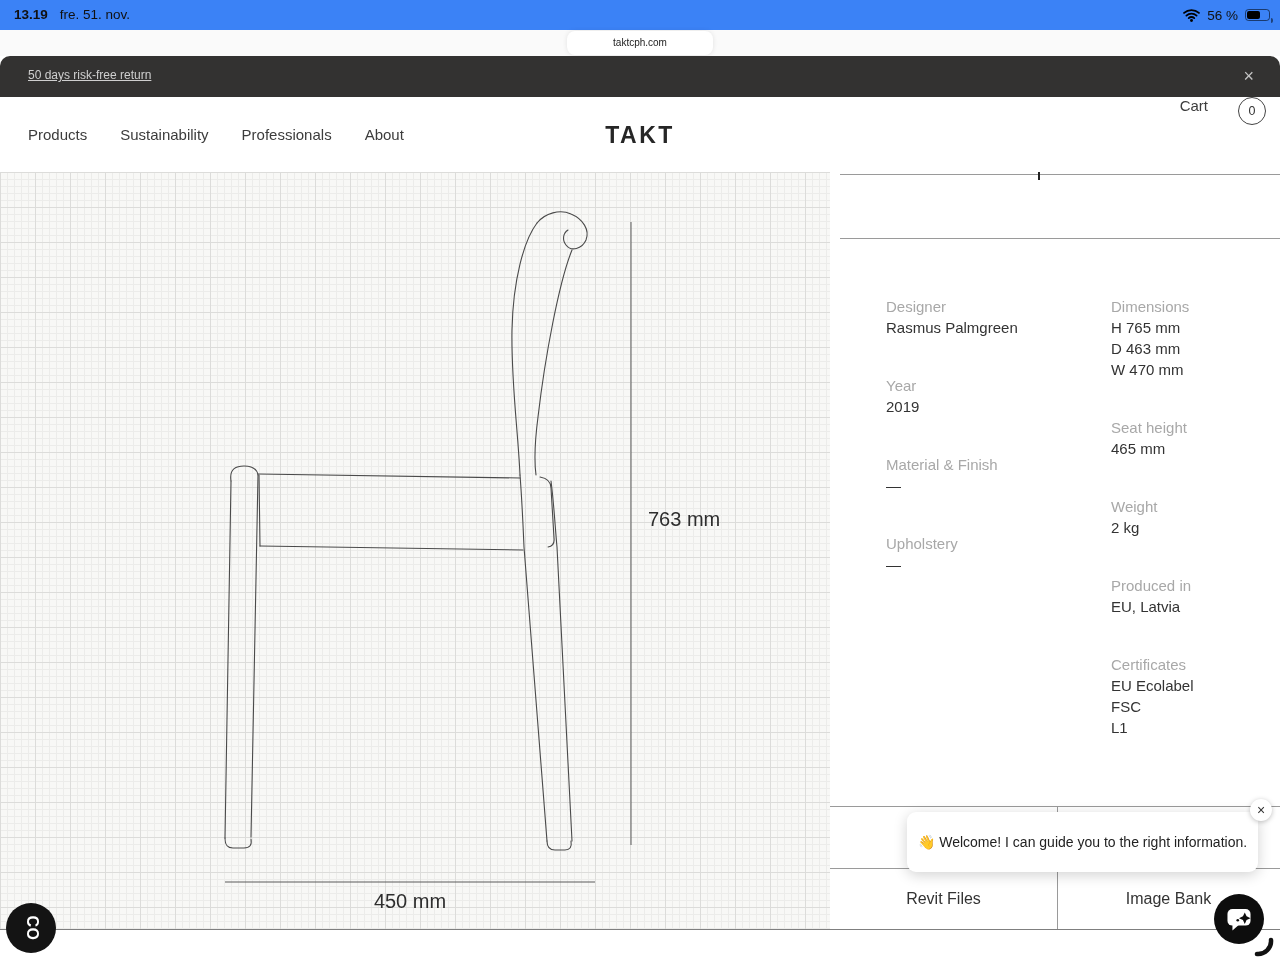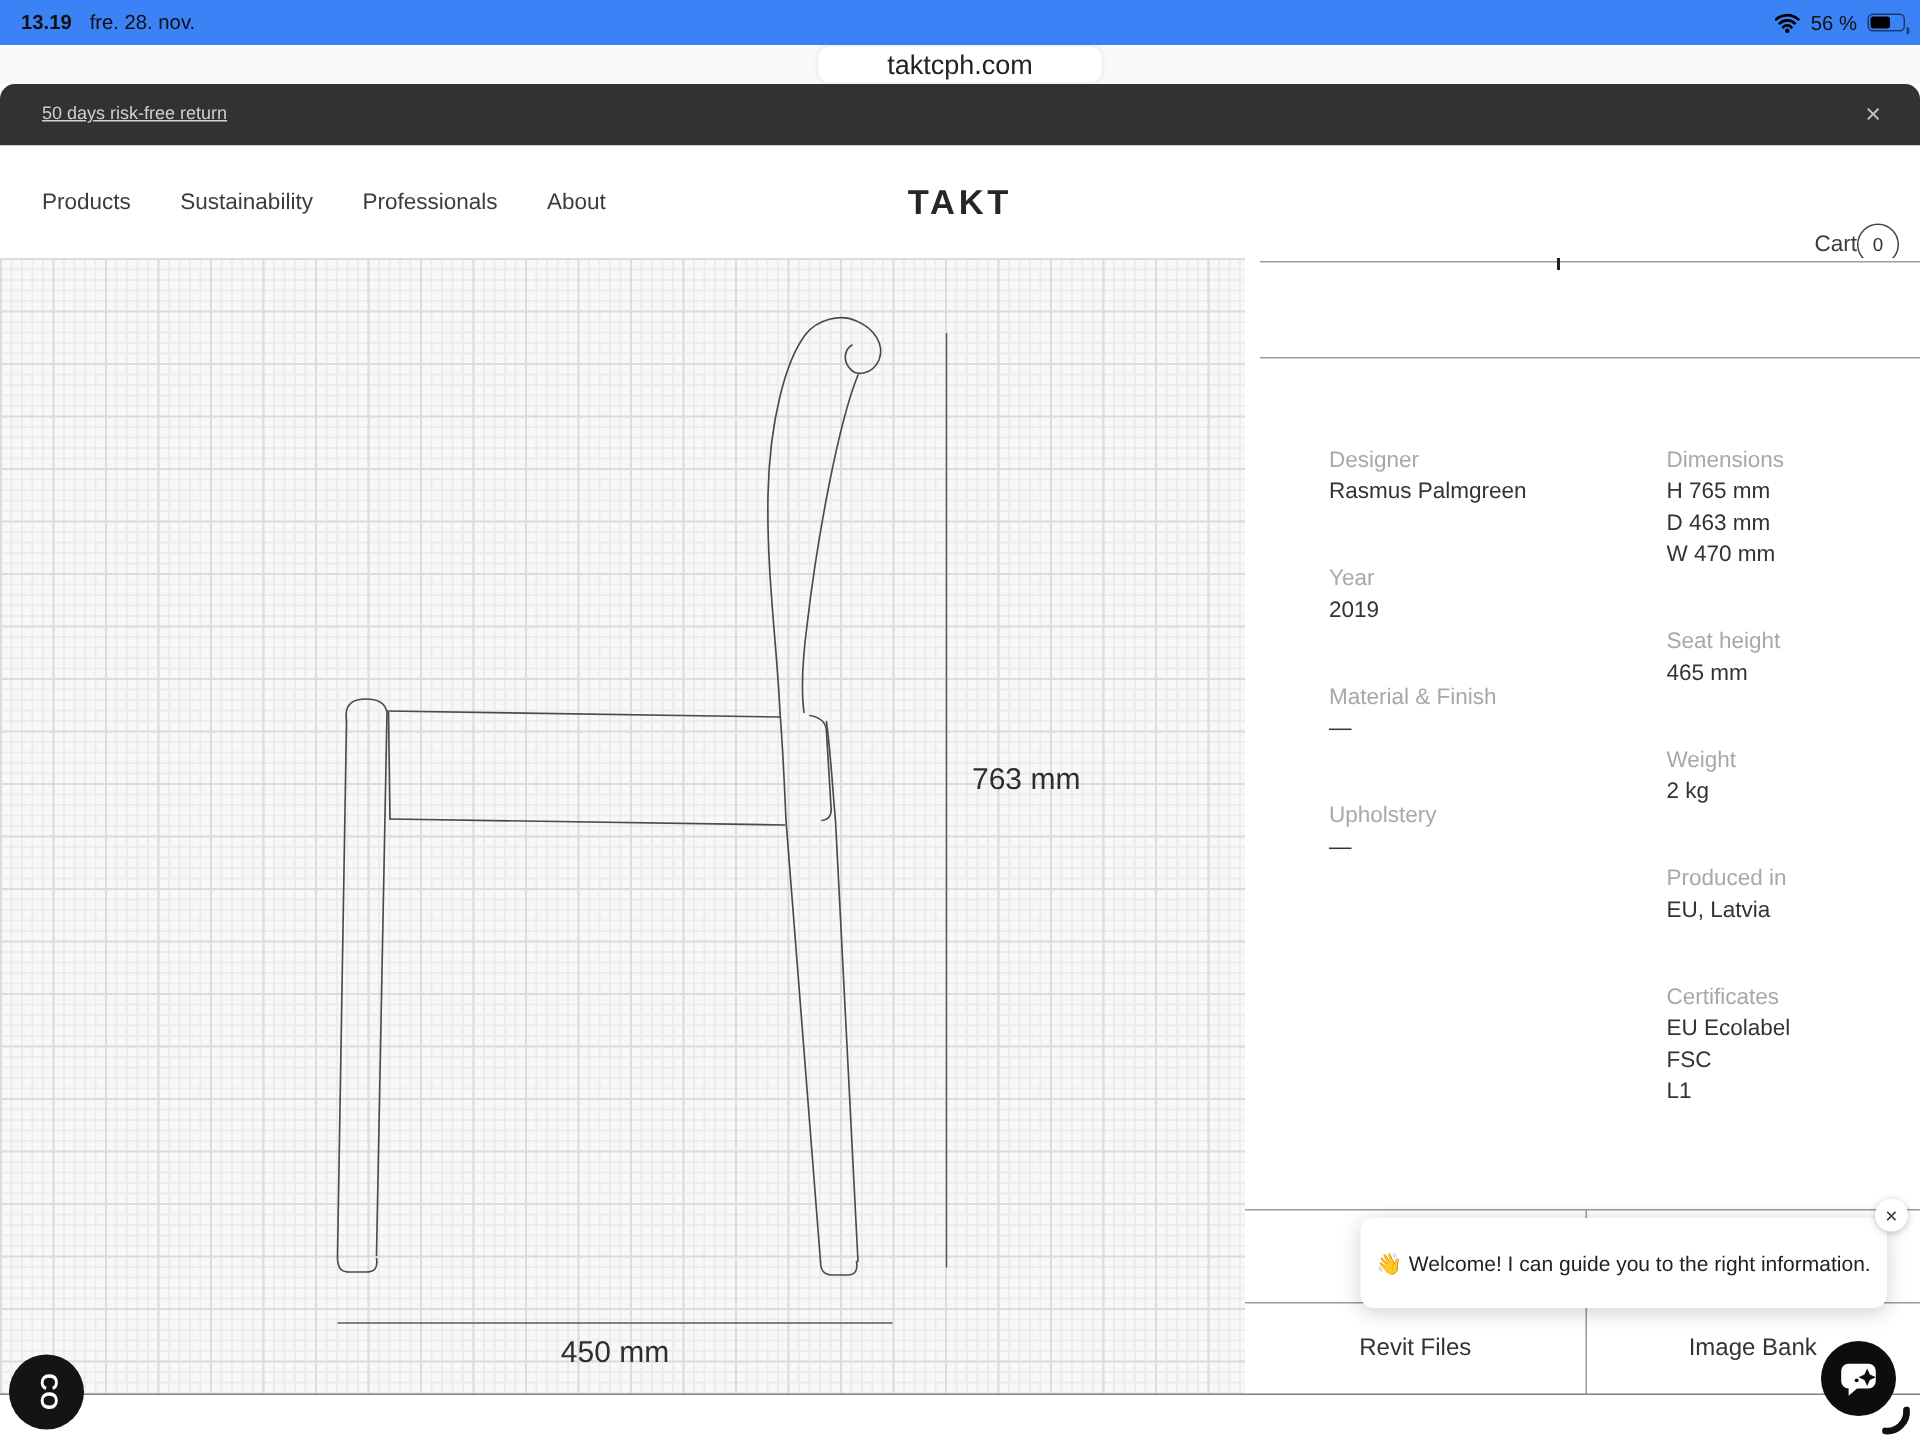--- a/index.html
+++ b/index.html
@@ -14,34 +14,34 @@
   .status-right{position:absolute;right:10px;top:4px;height:22px;display:flex;align-items:center;gap:7px;}
   .batt-label{font-size:13.5px;color:#111;}
   .batt{position:relative;width:25px;height:12.5px;border:1px solid rgba(0,0,0,.55);border-radius:3.5px;}
   .batt-fill{position:absolute;left:1px;top:1px;bottom:1px;width:55%;background:#000;border-radius:2px;}
   .batt-nub{position:absolute;right:-4px;top:8px;width:2.5px;height:5px;background:rgba(0,0,0,.5);border-radius:0 2px 2px 0;}
 
   
   .toolbar{position:absolute;left:0;top:30px;width:1280px;height:26px;background:#fafafa;}
   .url-pill{position:absolute;left:50%;top:1px;transform:translateX(-50%);
             background:#fff;border-radius:8px;padding:0 46px;height:24px;line-height:24px;
-            font-size:18px;color:#222;box-shadow:0 0 5px rgba(0,0,0,.10);}
+            font-size:10px;color:#222;box-shadow:0 0 5px rgba(0,0,0,.10);}
 
   
   .banner{position:absolute;left:0;top:56px;width:1280px;height:41px;background:#333231;border-radius:10px 10px 0 0;}
   .banner-link{position:absolute;left:28px;top:12px;font-size:12px;color:#cfcfcf;text-decoration:underline;cursor:pointer;}
   .banner-close{position:absolute;right:26px;top:8px;font-size:18px;color:#c4c4c4;cursor:pointer;line-height:24px;}
 
   
   .nav{position:absolute;left:0;top:97px;width:1280px;height:75px;background:#fff;}
   .nav-items{position:absolute;left:28px;top:0;height:75px;display:flex;align-items:center;gap:33px;}
   .nav-item{font-size:15px;color:#3c3c3c;cursor:pointer;}
   .logo{position:absolute;left:50%;top:50%;transform:translate(-50%,-50%);
         font-size:23px;font-weight:800;letter-spacing:2.5px;color:#262626;cursor:pointer;}
-  .cart{position:absolute;right:14px;top:0;height:75px;display:flex;align-items:center;gap:0;cursor:pointer;margin-top:28px;}
+  .cart{position:absolute;right:14px;top:0;height:75px;display:flex;align-items:flex-start;gap:30px;cursor:pointer;}
   .cart-label{font-size:15px;color:#3c3c3c;}
   .cart-circle{width:28px;height:28px;border:1px solid #444;border-radius:50%;
                display:flex;align-items:center;justify-content:center;font-size:12.5px;color:#333;}
 
   
   .main{position:absolute;left:0;top:172px;width:1280px;height:758px;}
   .drawing{position:absolute;left:0;top:0;width:830px;height:758px;
     background-color:#f8f8f6;
     background-image:
       linear-gradient(#dcdcda 1px,transparent 1px),
@@ -88,21 +88,21 @@
   .cookie-badge span{color:#fff;font-size:16px;font-weight:700;transform:rotate(90deg);letter-spacing:.5px;}
 </style>
 </head>
 <body>
 
 <div class="page">
 
   <div class="status-bar">
     <div class="status-left">
       <span class="status-time">13.19</span>
-      <span class="status-date">fre. 28. nov.</span>
+      <span class="status-date">fre. 51. nov.</span>
     </div>
     <div class="status-right">
       <svg width="17" height="13" viewBox="0 0 16 12">
         <path d="M1 3.6 a10.4 10.4 0 0 1 14 0" stroke="#000" stroke-width="1.7" fill="none" stroke-linecap="round"></path>
         <path d="M3.2 6.1 a6.9 6.9 0 0 1 9.6 0" stroke="#000" stroke-width="1.7" fill="none" stroke-linecap="round"></path>
         <path d="M5.4 8.5 a3.6 3.6 0 0 1 5.2 0" stroke="#000" stroke-width="1.7" fill="none" stroke-linecap="round"></path>
         <circle cx="8" cy="10.7" r="1.4" fill="#000"></circle>
       </svg>
       <span class="batt-label">56 %</span>
       <span class="batt">

